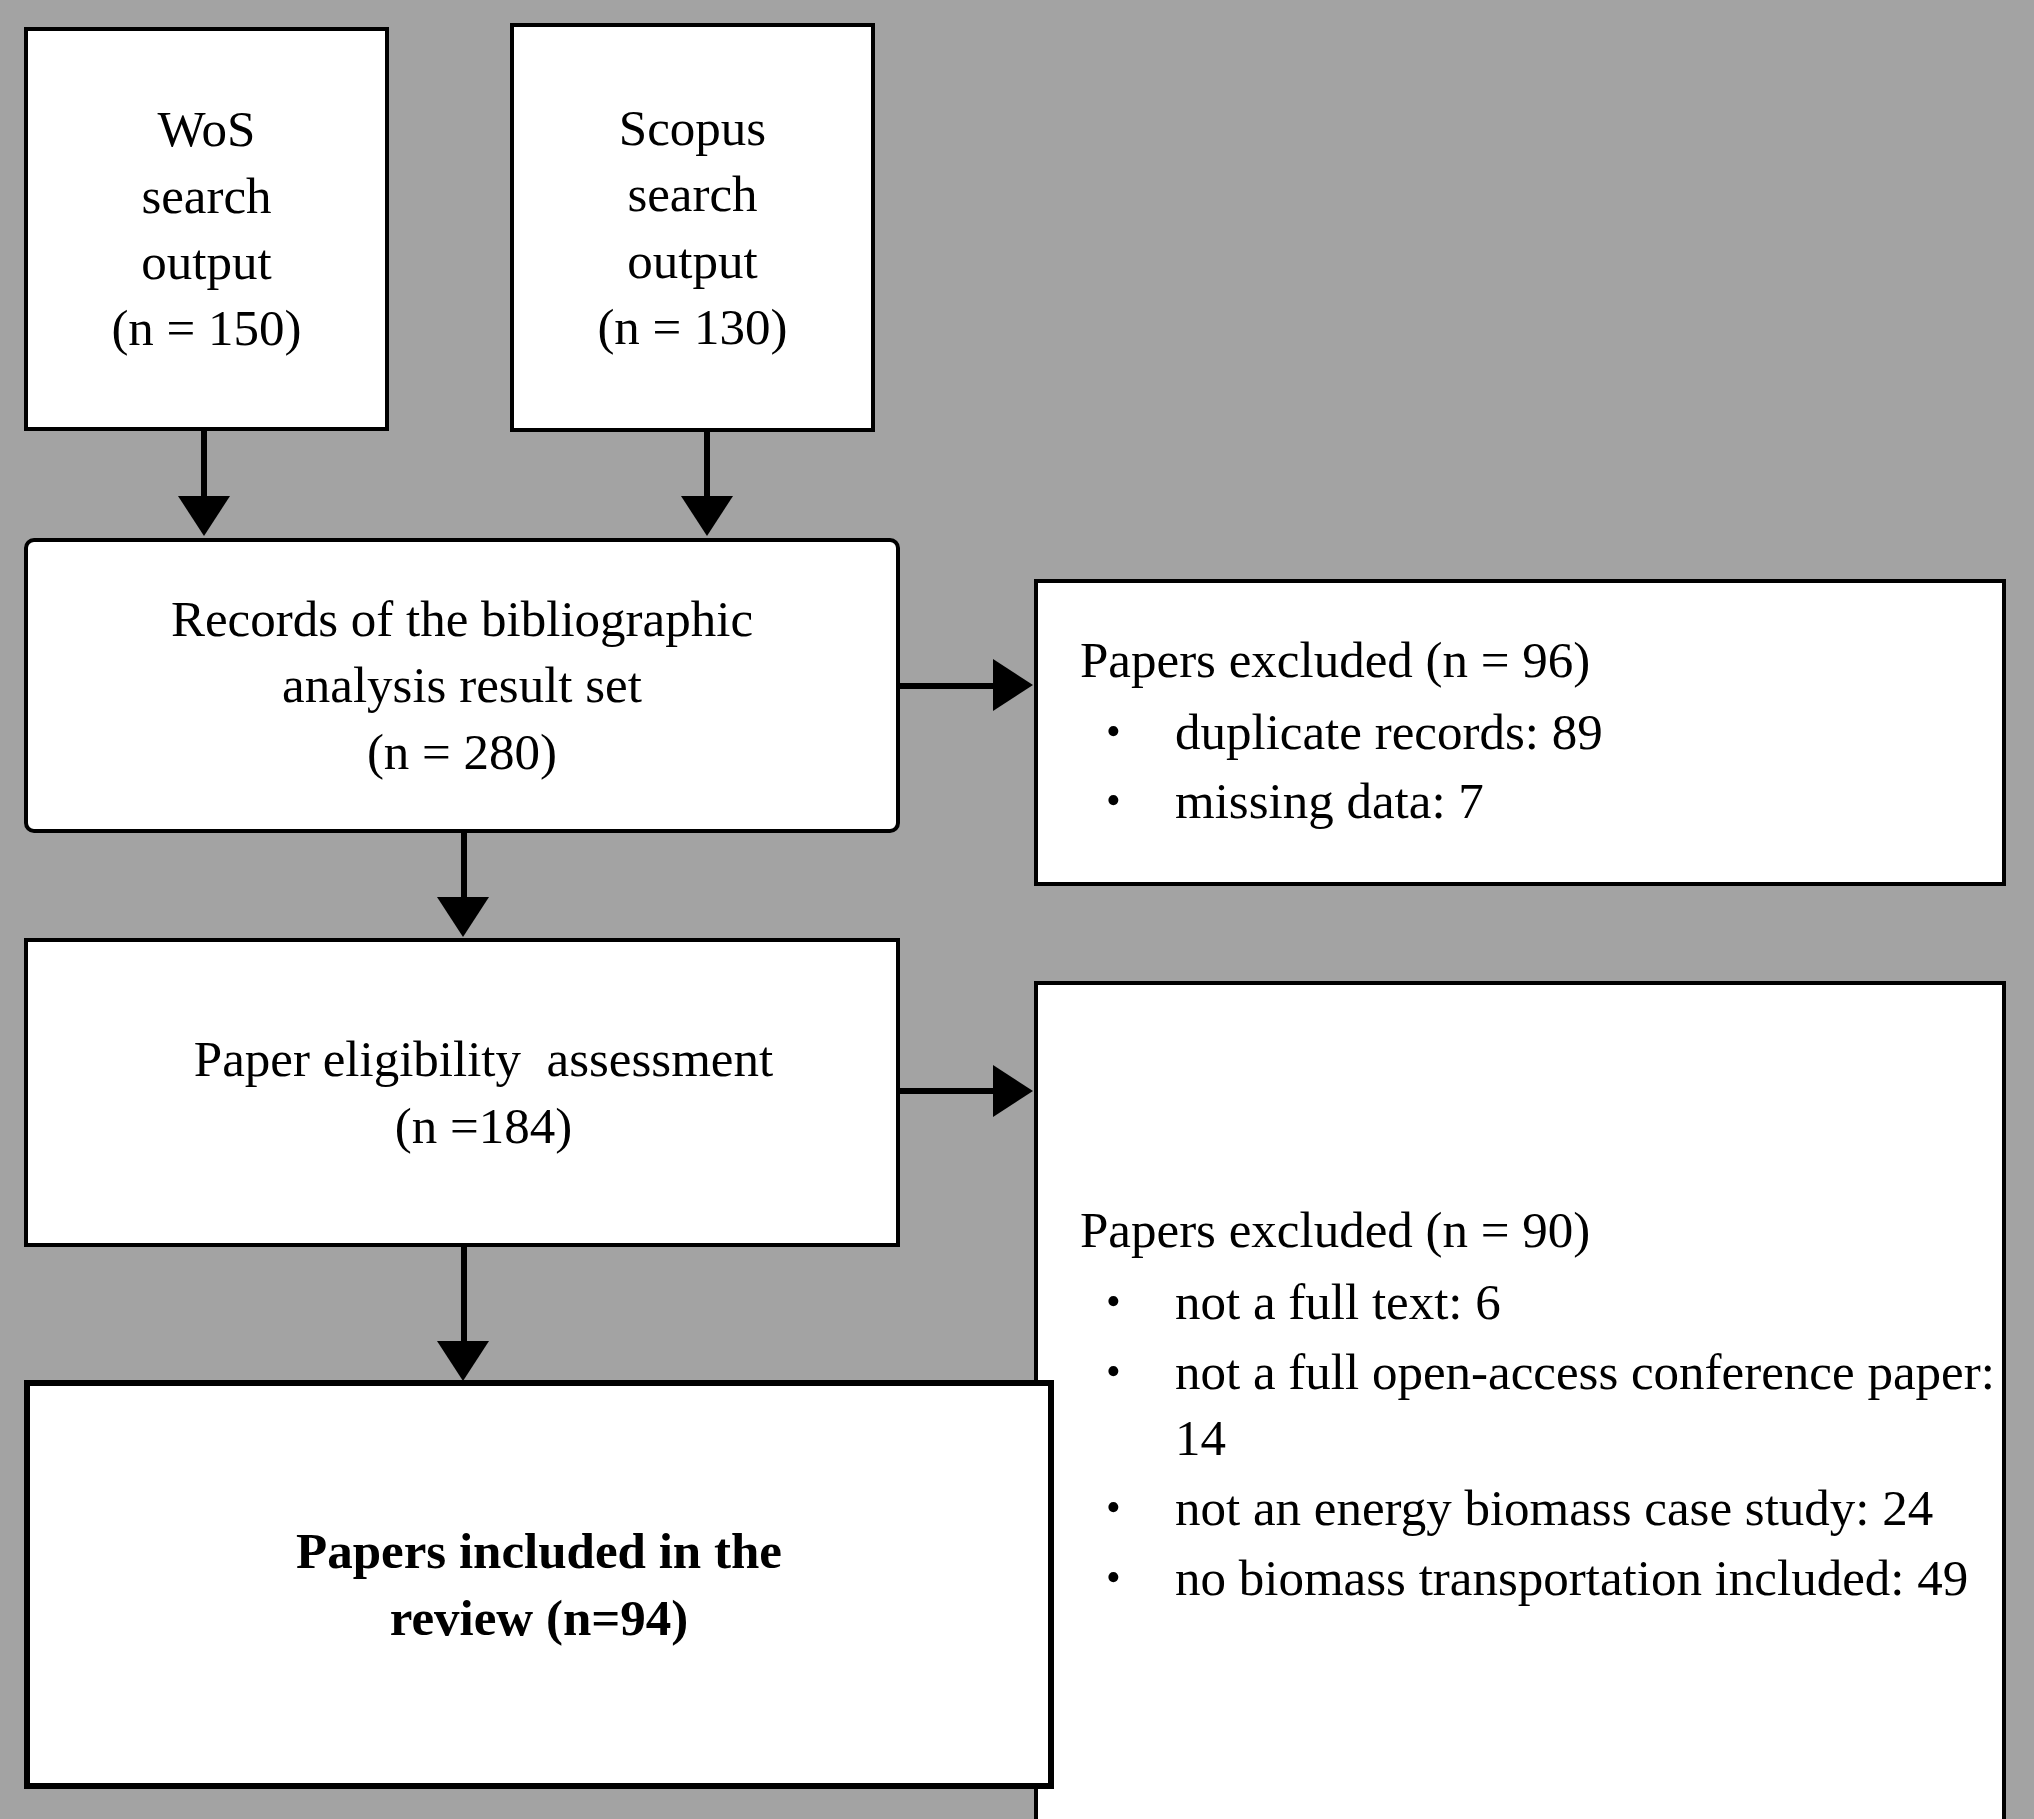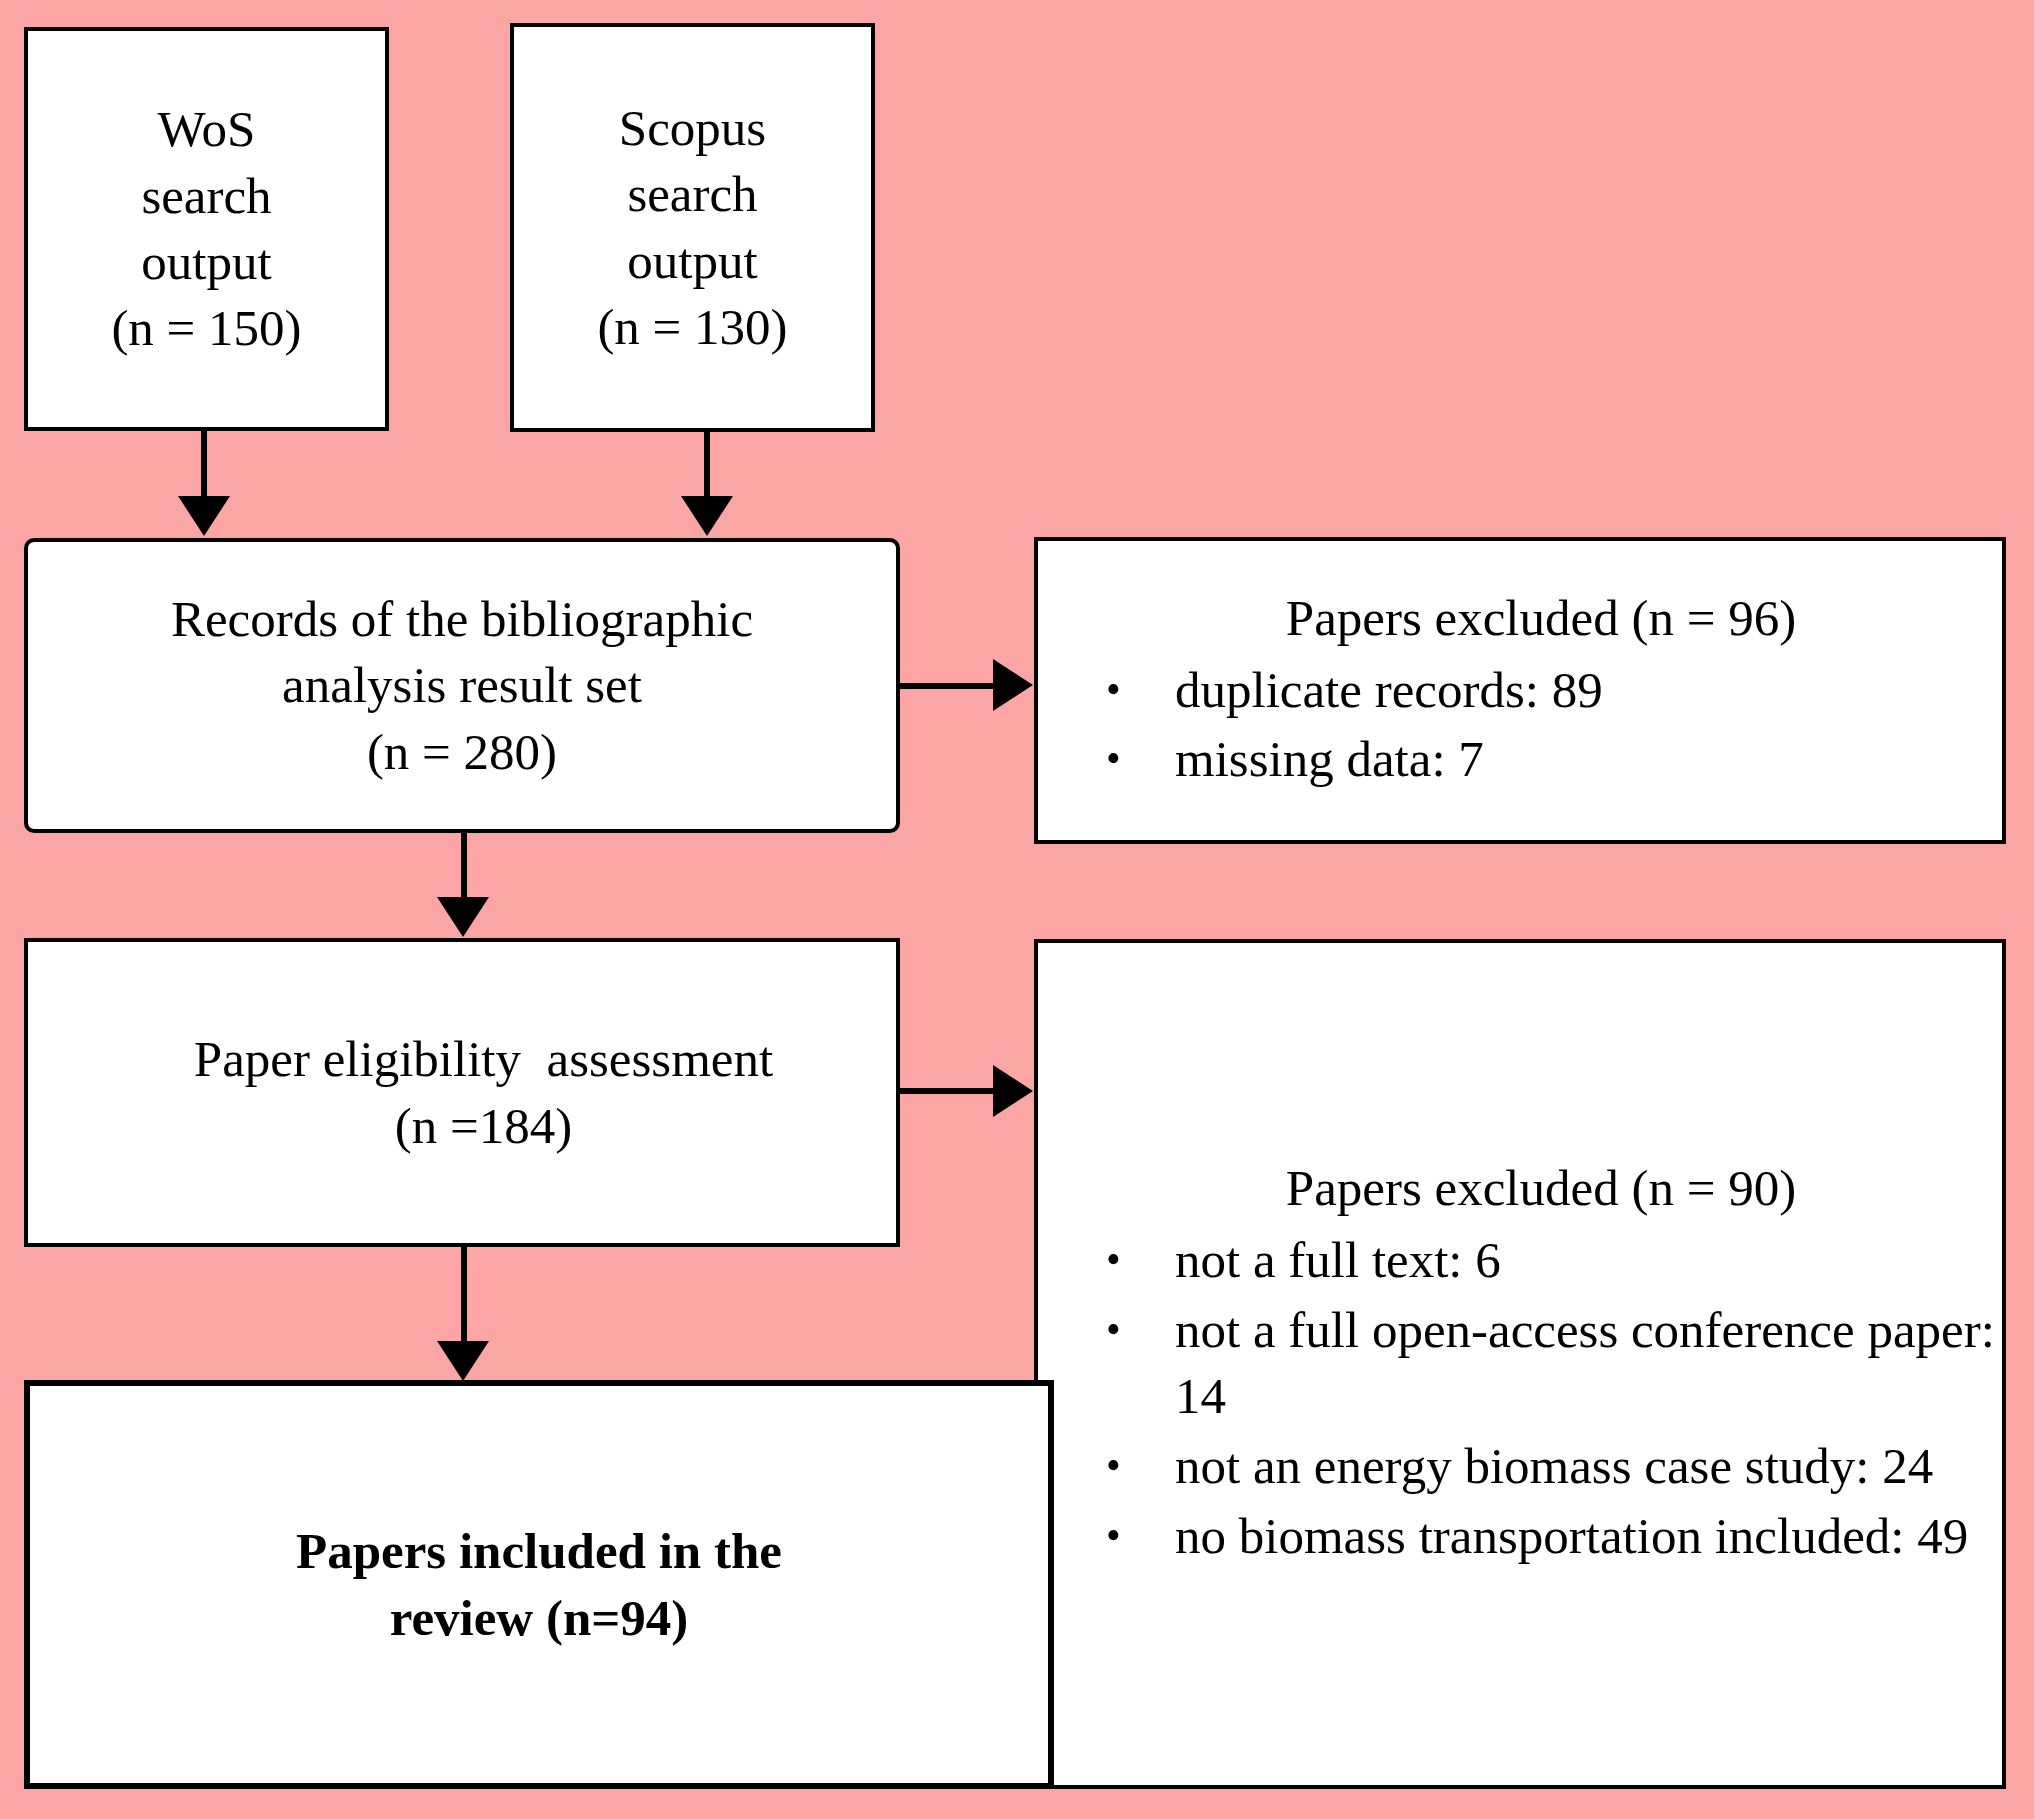--- a/index.html
+++ b/index.html
@@ -5,38 +5,38 @@
 <style>
   html, body {
     margin: 0;
     padding: 0;
     background: #ffffff;
   }
   #canvas {
     position: relative;
     width: 2035px;
     height: 1820px;
-    background: #fca5a5;
+    background: #a3a3a3;
     font-family: "Liberation Serif", "DejaVu Serif", serif;
     color: #000000;
     overflow: hidden;
   }
 
   
   .box {
     position: absolute;
     box-sizing: border-box;
     border: 4.4px solid #000000;
     background: #ffffff;
     display: flex;
     flex-direction: column;
     justify-content: center;
   }
   .box.center    { align-items: center; text-align: center; }
-  .box.leftalign { align-items: center; text-align: left; }
+  .box.leftalign { align-items: flex-start; text-align: left; margin-top: 42px; }
 
   .line {
     display: block;
     white-space: pre;
     line-height: 1.30;
     font-size: 51px;
   }
   .line.bold { font-weight: bold; }
 
   

